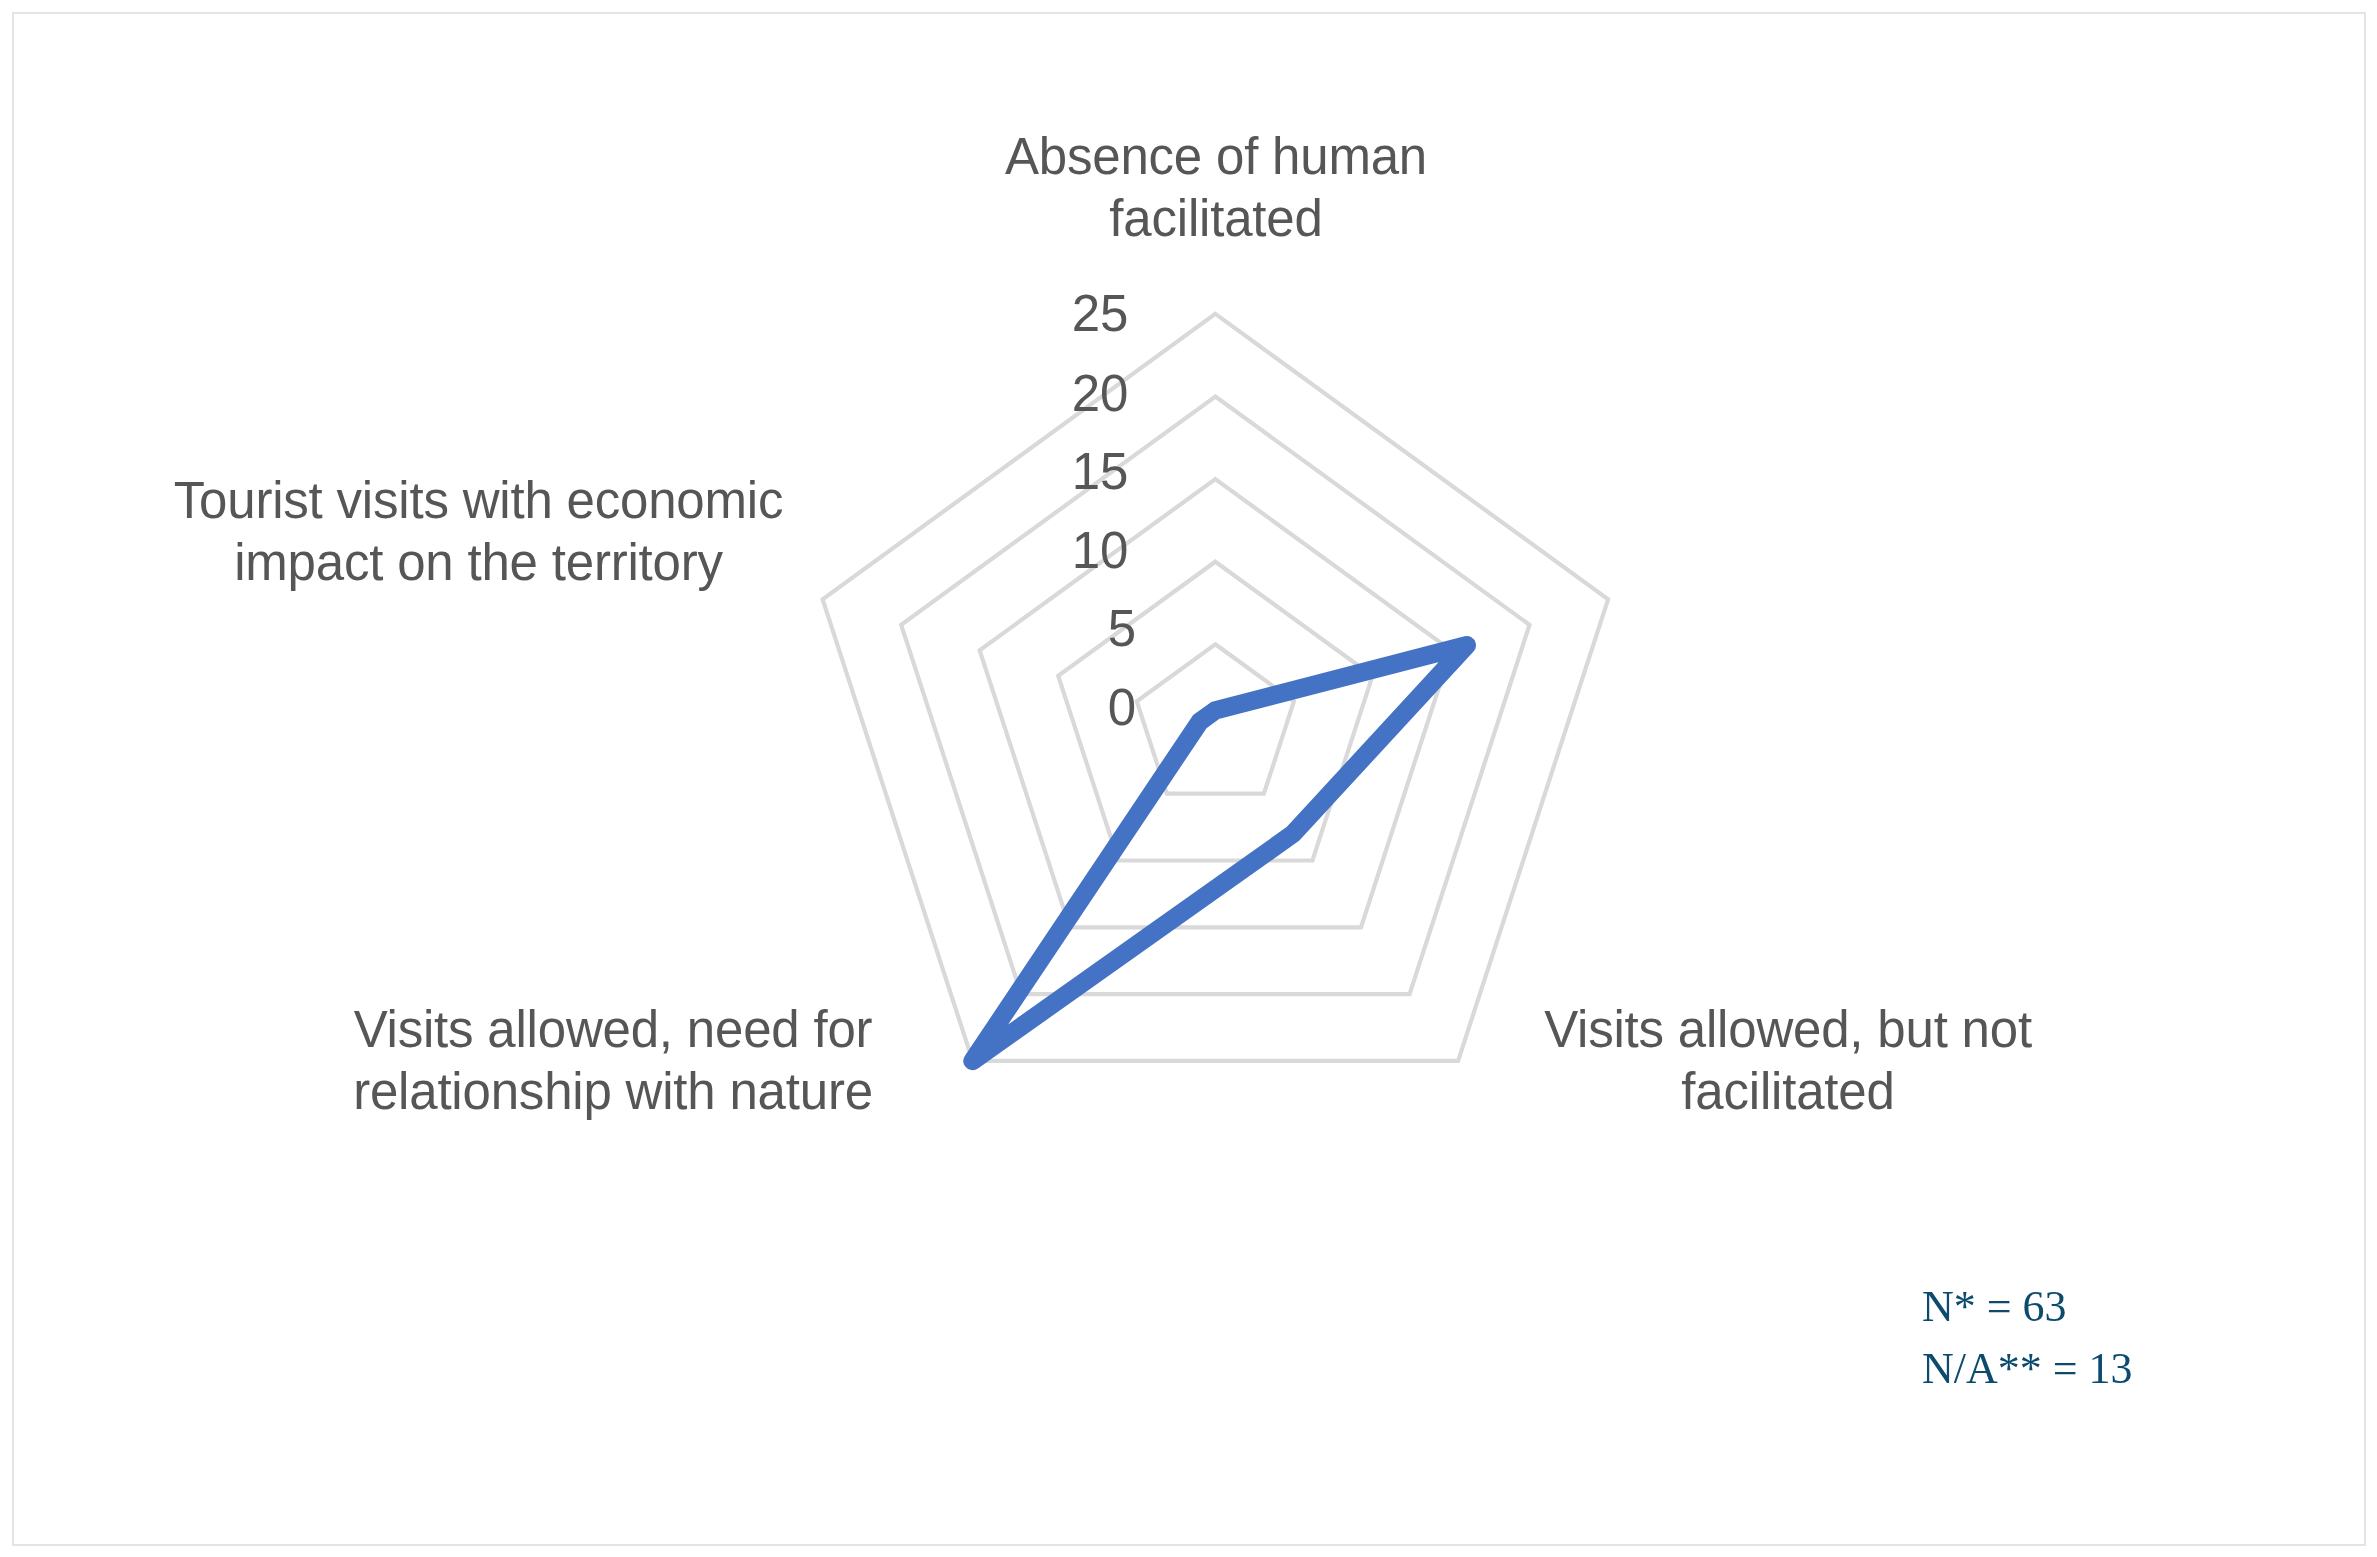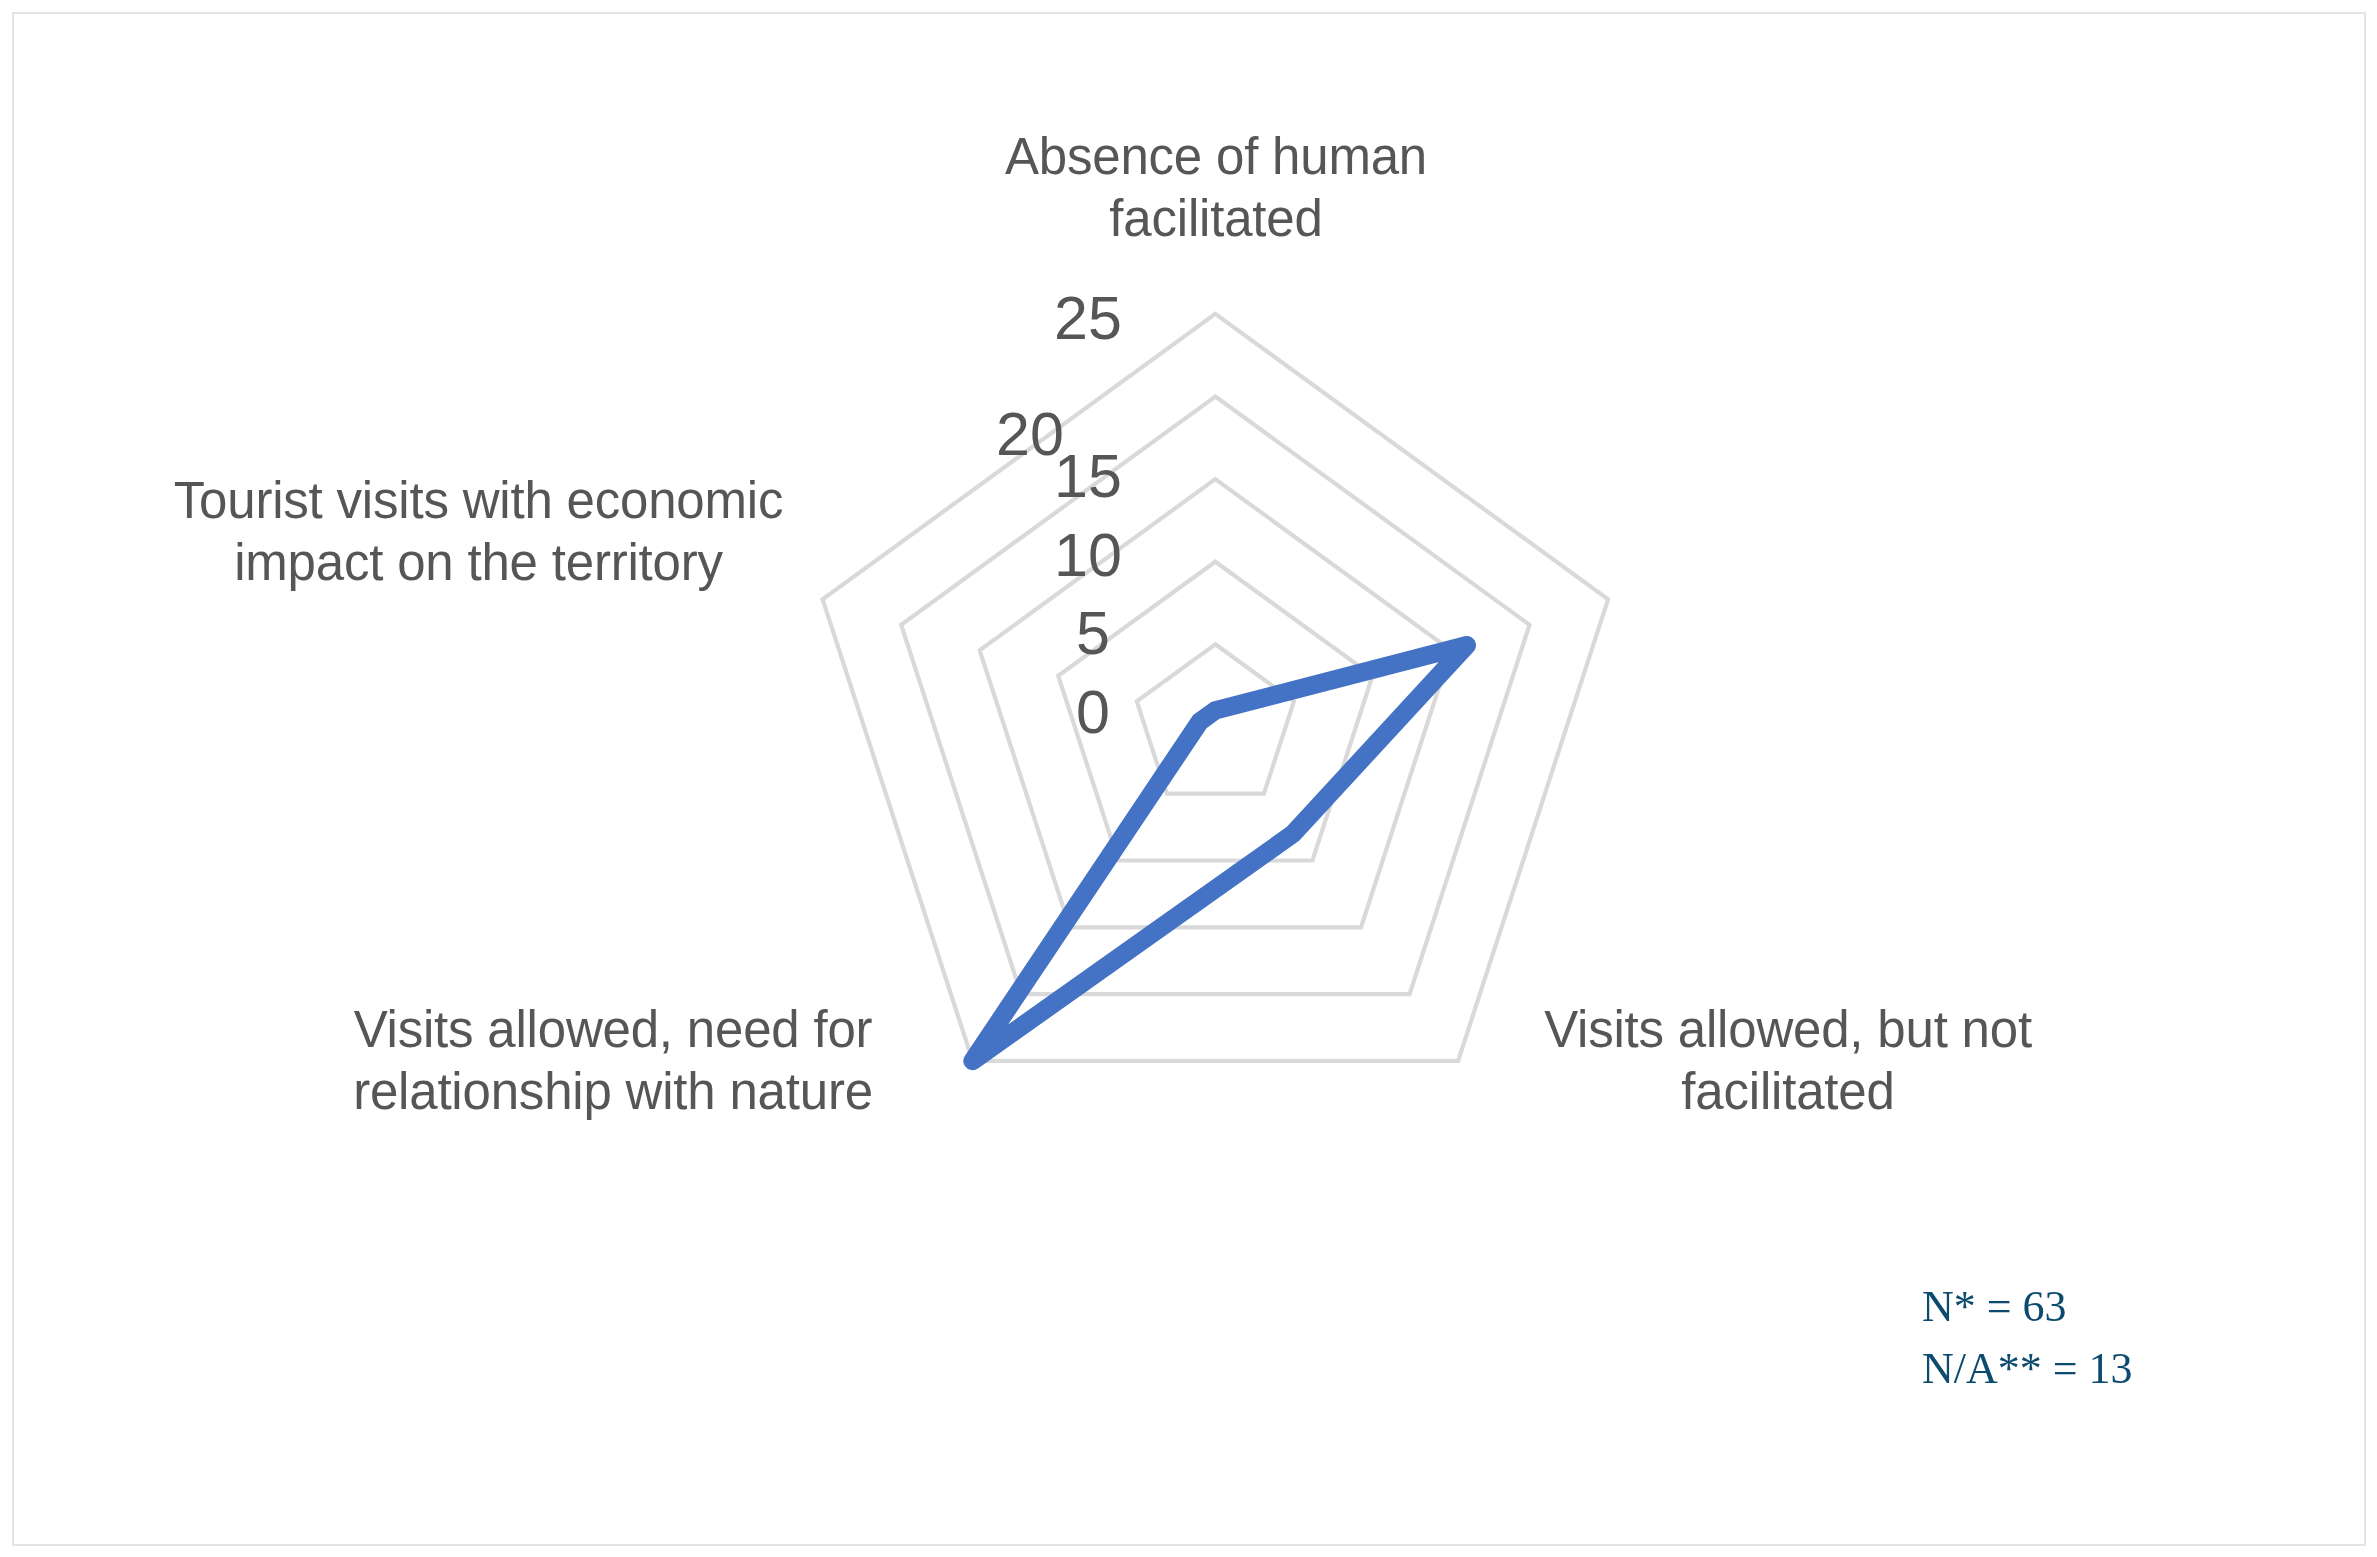--- a/index.html
+++ b/index.html
@@ -79,23 +79,23 @@
   .lbl-left {
     width: 739px;
     text-align: center;
     left: 109px;
     top: 470px;
   }
   .tick {
     position: absolute;
     color: #565656;
     font-family: "Liberation Sans", sans-serif;
-    font-size: 61px;
+    font-size: 51px;
     line-height: 1;
-    text-align: left;
+    text-align: center;
     width: 92px;
   }
   .notes {
     position: absolute;
     left: 1922px;
     top: 1276px;
     color: #0c4a6e;
     font-family: "Liberation Serif", serif;
     font-size: 44px;
     line-height: 1.42;
@@ -119,21 +119,21 @@
           <polygon points="1448.0,570.8 1728.8,774.8 1621.5,1104.8 1274.5,1104.8 1167.2,774.8" fill="none" stroke="#d9d9d9" stroke-width="5" stroke-linejoin="miter"></polygon>
           <polygon points="1448.0,472.4 1822.3,744.4 1679.4,1184.4 1216.6,1184.4 1073.7,744.4" fill="none" stroke="#d9d9d9" stroke-width="5" stroke-linejoin="miter"></polygon>
           <polygon points="1448.0,374.0 1915.9,714.0 1737.2,1264.0 1158.8,1264.0 980.1,714.0" fill="none" stroke="#d9d9d9" stroke-width="5" stroke-linejoin="miter"></polygon>
         </g>
       <g id="series-group">
           <polygon points="1448.0,846.3 1747.5,768.7 1540.5,993.4 1158.8,1264.0 1429.3,859.9" fill="none" stroke="#4472c4" stroke-width="22" stroke-linejoin="round" stroke-linecap="round"></polygon>
         </g>
     </svg>
 
     <div class="tick" style="left:1054px; top:288px;">25</div>
-    <div class="tick" style="left:996px; top:368px;margin-top:36px;">20</div>
+    <div class="tick" style="left:1054px; top:368px;">20</div>
     <div class="tick" style="left:1054px; top:446px;">15</div>
     <div class="tick" style="left:1054px; top:525px;">10</div>
     <div class="tick" style="left:1076px; top:603px;">5</div>
     <div class="tick" style="left:1076px; top:682px;">0</div>
 
     <div class="axis-label lbl-top">Absence of human facilitated</div>
 
 
     <div class="axis-label lbl-bottom-right">Visits allowed, but not facilitated</div>
 

